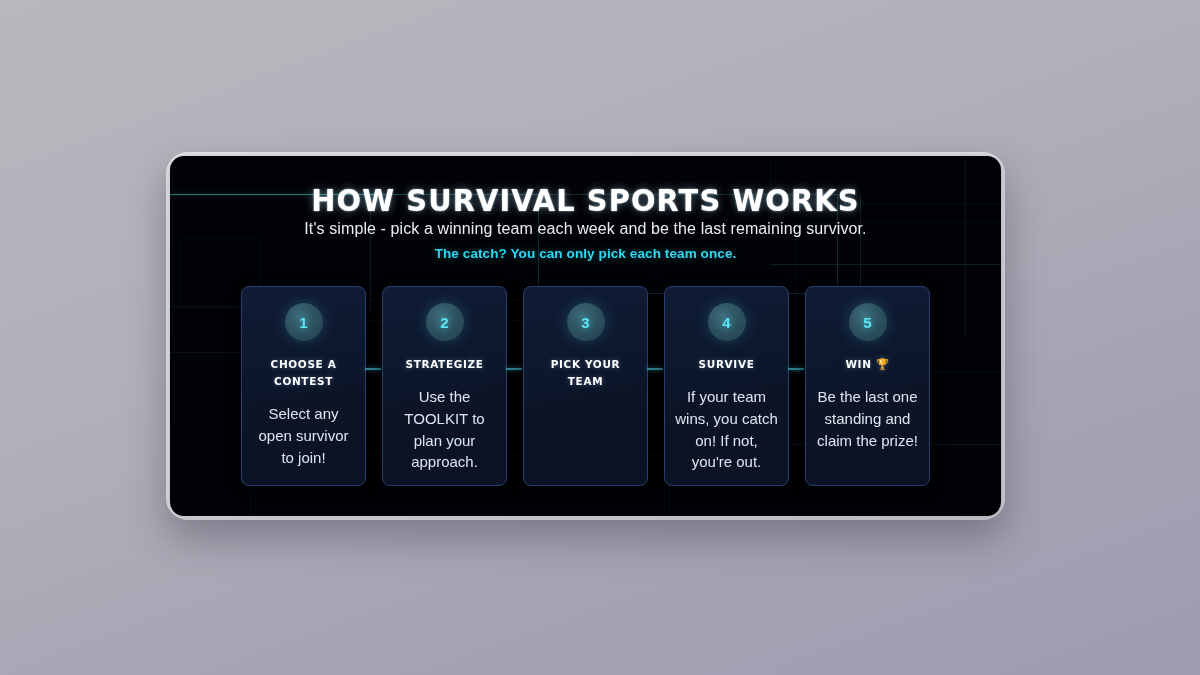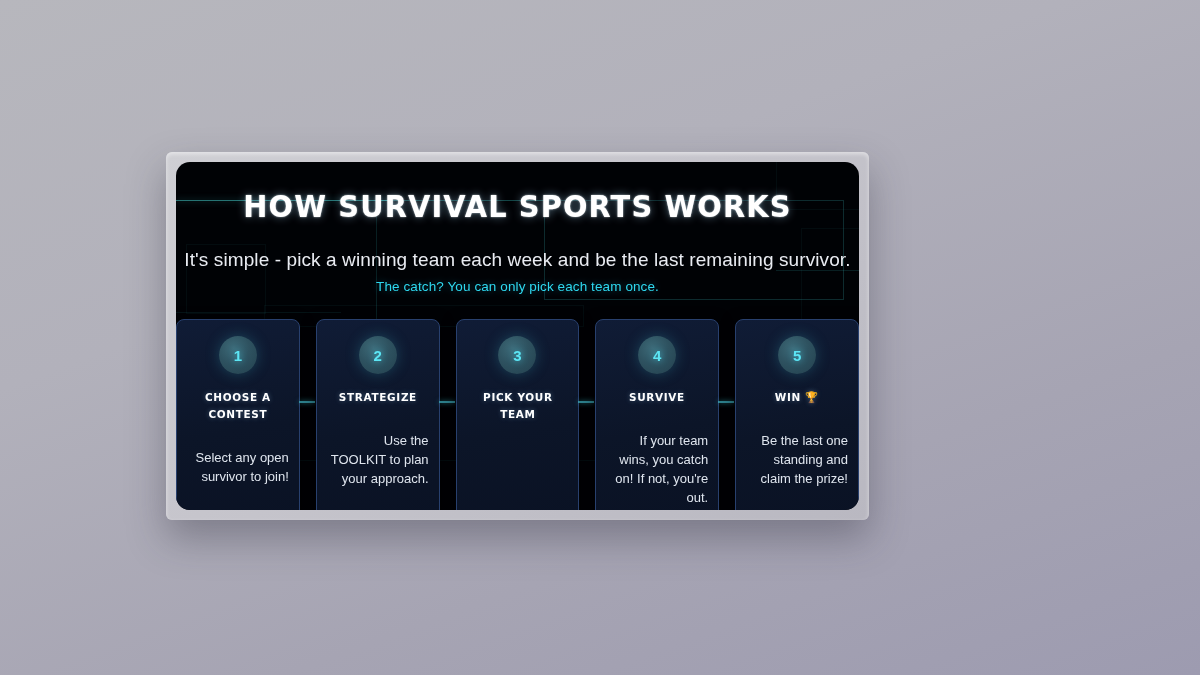--- a/index.html
+++ b/index.html
@@ -12,24 +12,24 @@
 
   body {
     background:linear-gradient(160deg,#b7b7bd 0%, #b2b1bb 35%, #a6a4b3 70%, #9d9bb0 100%);
     position:relative;
   }
 
   
   #device-frame{
     position:absolute;
     left:166px; top:152px;
-    width:703px; height:368px;
+    width:839px; height:368px;
     background:linear-gradient(145deg,#cfcfd4 0%, #c6c5cc 45%, #b9b8c1 100%);
-    border-radius:6px;
-    padding:10px;
+    border-radius:22px;
+    padding:4px;
     box-shadow:0 18px 38px rgba(40,40,55,.35), 0 2px 4px rgba(255,255,255,.5) inset;
   }
 
   #screen{
     position:relative;
     width:100%; height:100%;
     border-radius:14px;
     overflow:hidden;
     background:#000205;
   }
@@ -58,30 +58,30 @@
     font-weight:bold;
     font-size:31px;
     letter-spacing:1.2px;
     color:#ffffff;
     text-shadow:0 0 10px rgba(170,225,255,.45), 0 0 2px rgba(255,255,255,.7);
     transform:scaleX(.93);
     white-space:nowrap;
   }
 
   #subtitle{
-    margin-top:25px;
-    font-size:19px;
+    margin-top:2px;
+    font-size:16px;
     color:#e9ecf2;
     letter-spacing:.1px;
   }
 
   #catch-line{
     margin-top:8px;
     font-size:13.5px;
-    font-weight:normal;
+    font-weight:bold;
     color:#2ed8ef;
     text-shadow:0 0 8px rgba(45,200,230,.45);
     letter-spacing:.1px;
   }
 
   
   #steps-row{
     position:relative;
     z-index:3;
     margin-top:25px;
@@ -121,25 +121,24 @@
     font-weight:bold;
     font-size:11px;
     letter-spacing:.7px;
     color:#ffffff;
     line-height:1.55;
     text-shadow:0 0 6px rgba(160,215,255,.35);
     transform:scaleX(.95);
   }
 
   .step-desc{
-    margin-top:26px;
-    font-size:13px;
+    margin-top:13px;
+    font-size:15px;
     line-height:1.45;
     color:#dfe5ee;
-    text-align:right;
   }
 
   .connector{
     position:absolute;
     top:81px; right:-16px;
     width:16px; height:2px;
     background:rgba(60,170,185,.75);
     box-shadow:0 0 5px rgba(60,190,200,.6);
   }
   .step-card:last-child .connector{ display:none; }

